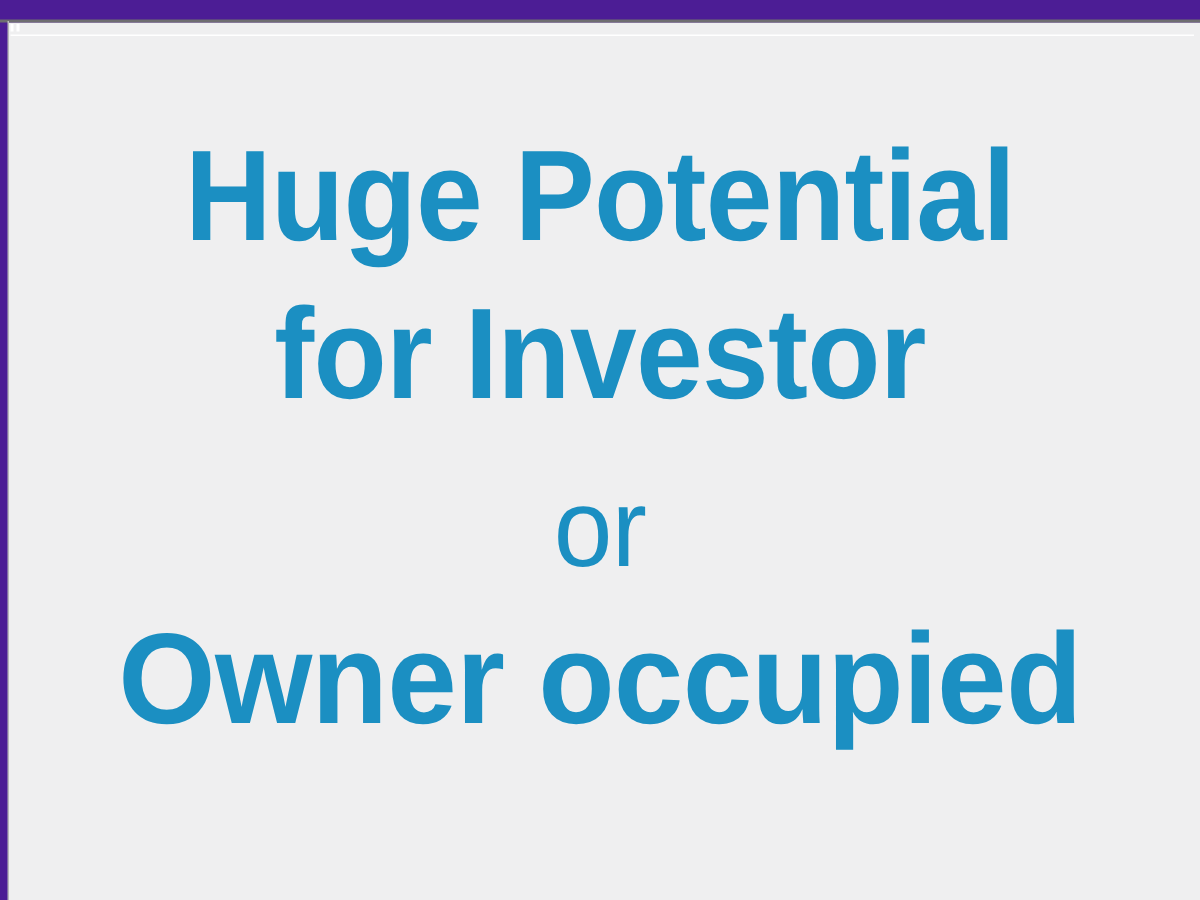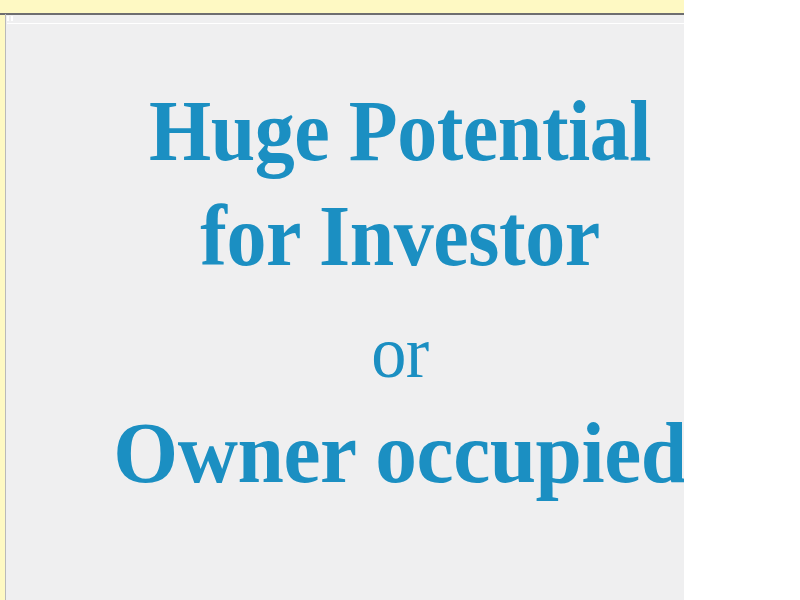--- a/index.html
+++ b/index.html
@@ -3,25 +3,25 @@
 <meta charset="utf-8">
 <style>
   html, body {
     margin: 0;
     padding: 0;
     background: #ffffff;
   }
 
   #screenshot {
     position: relative;
-    width: 684px;
+    width: 800px;
     height: 600px;
-    background: #fef9c3;
+    background: #4c1d95;
     overflow: hidden;
-    font-family: Liberation Serif, serif;
+    font-family: Liberation Sans, sans-serif;
   }
 
   
   .panel {
     position: absolute;
     left: 6px;
     top: 15px;
     width: 794px;
     height: 585px;
     background: #efeff0;

